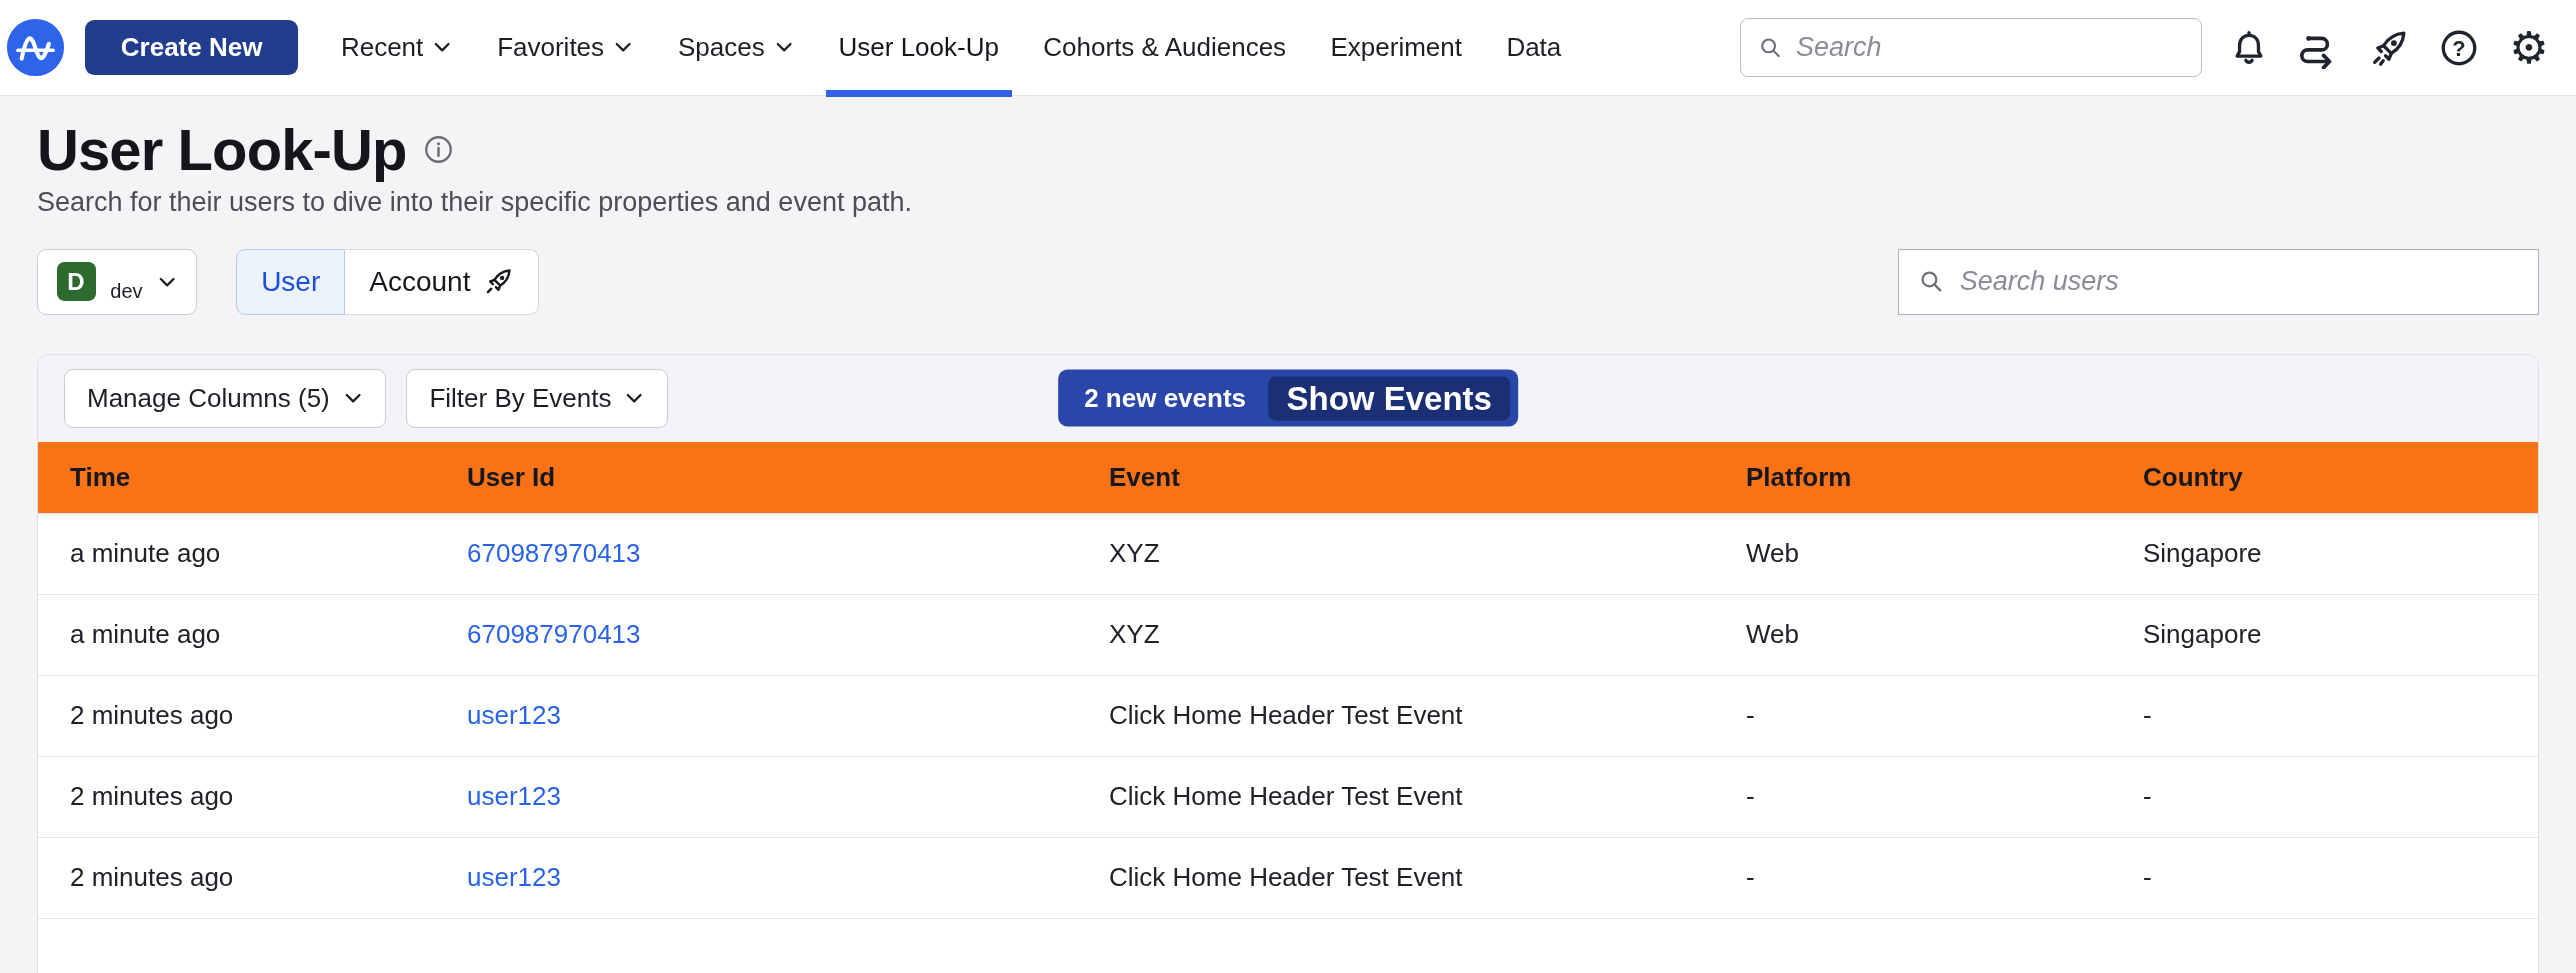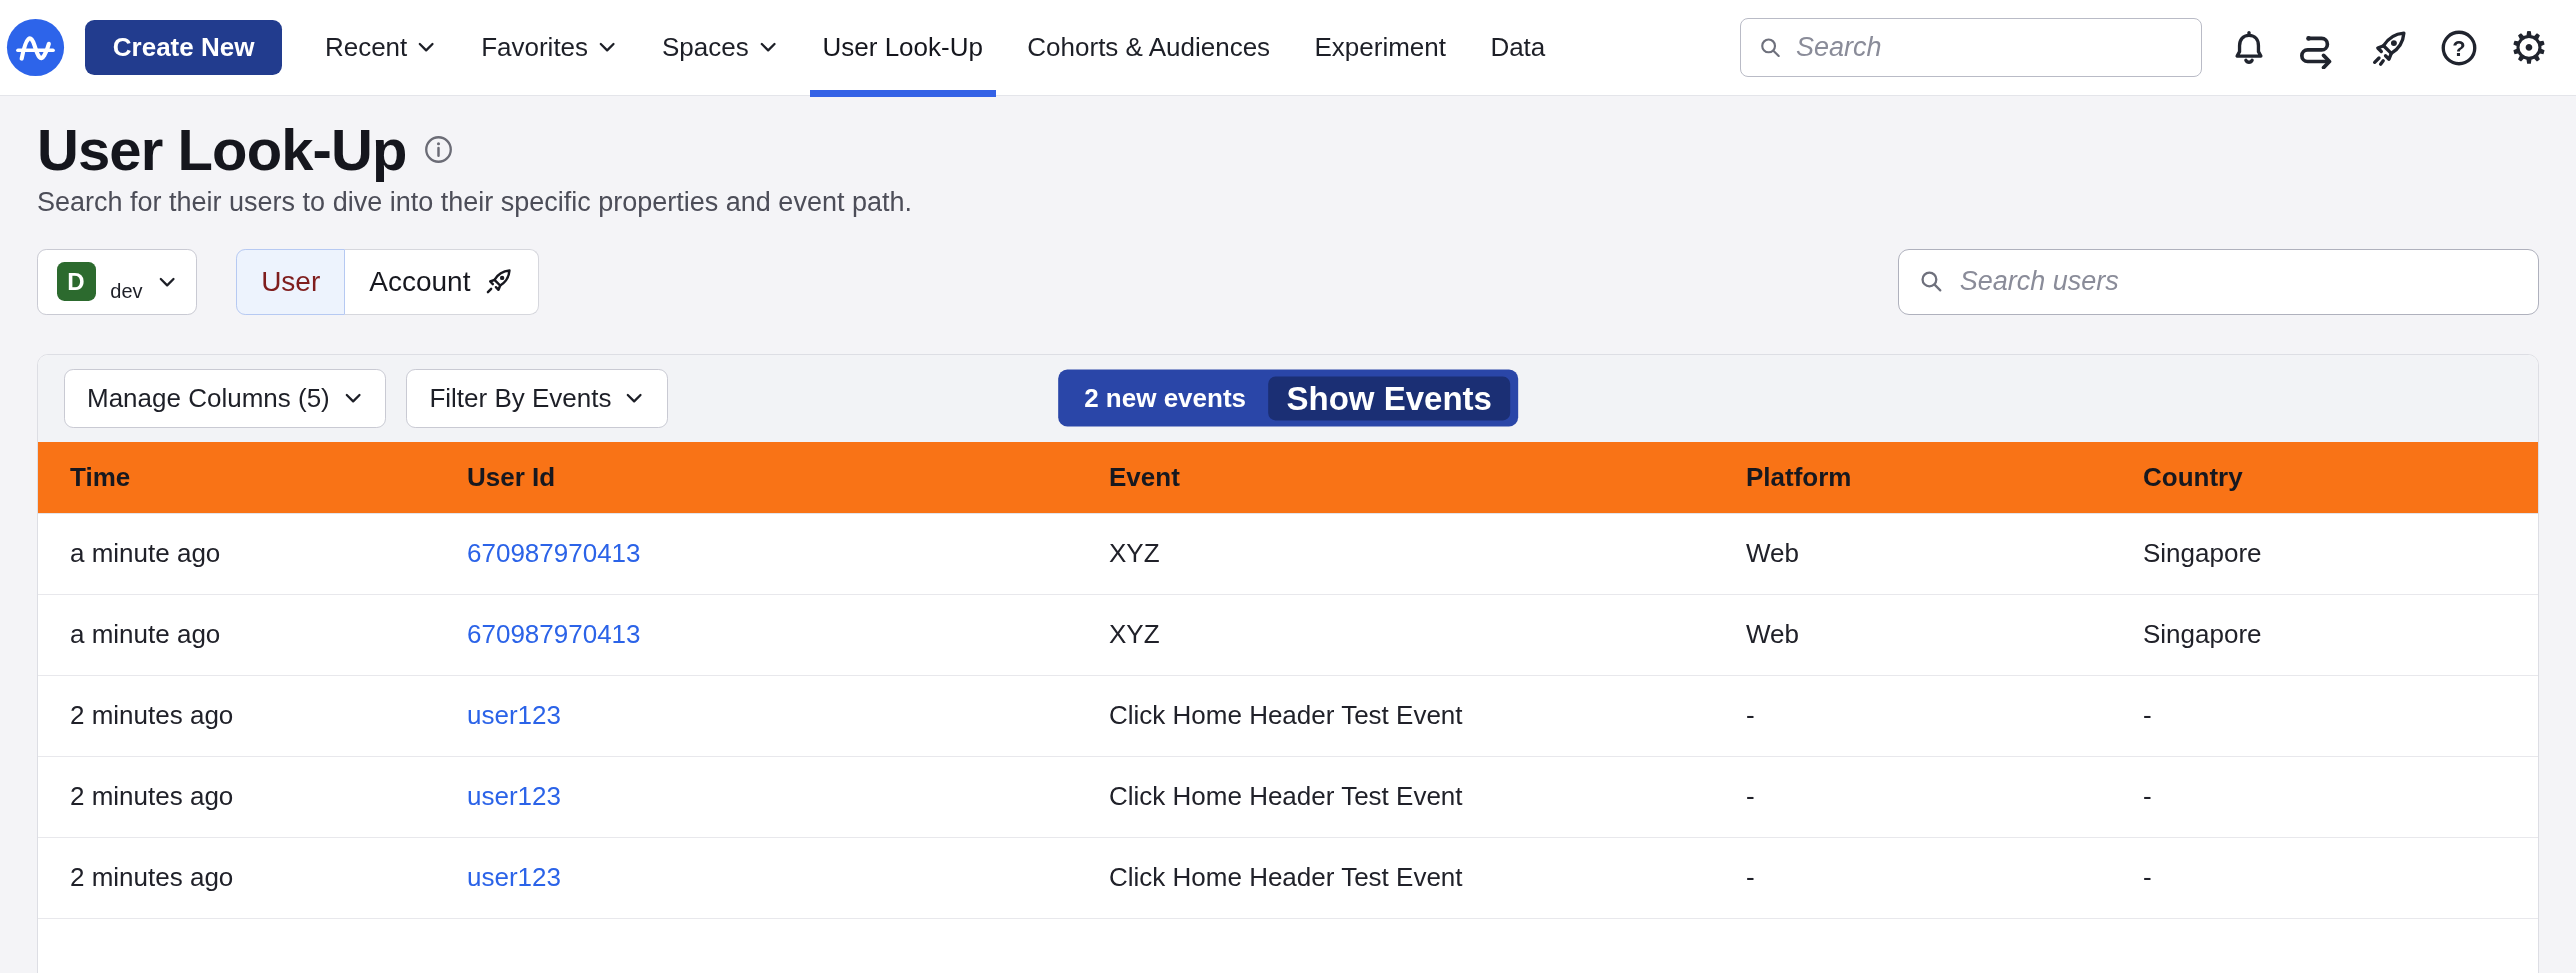--- a/index.html
+++ b/index.html
@@ -4,21 +4,21 @@
 <style>
   * { margin:0; padding:0; box-sizing:border-box; }
   html,body { width:2576px; height:973px; }
   body { font-family:"Liberation Sans", sans-serif; background:#f4f4f7; color:#1f2128; overflow:hidden; }
   svg { display:block; }
 
   
   .top-header { position:relative; height:96px; background:#fff; border-bottom:1.8px solid #e4e5ea;
     display:flex; align-items:center; padding:0 24px 0 5.5px; }
   .logo-wrap { width:59px; height:59px; flex:0 0 auto; }
-  .btn-create { margin-left:20.3px; height:55px; padding:0 28px; background:#223c8e; color:#fff;
+  .btn-create { margin-left:20.3px; height:55px; padding:0 36px; background:#223c8e; color:#fff;
     font-size:26px; font-weight:600; border:none; border-radius:9.2px; display:flex; align-items:center; }
   .main-nav { display:flex; align-items:center; margin-left:20.3px; height:96px; }
   .nav-item { position:relative; height:96px; display:flex; align-items:center; gap:9.2px;
     padding:0 13px; margin:0 9.2px; font-size:26px; color:#1d1f27; cursor:pointer; white-space:nowrap; }
   .nav-item.active { color:#15161d; }
   .nav-underline { position:absolute; left:0; right:0; bottom:-1.8px; height:7.4px; background:#3462e6; }
   .caret { width:20.3px; height:20.3px; }
 
   .header-search { margin-left:auto; width:462px; height:59px; border:1.8px solid #b9bbc6; border-radius:8px;
     display:flex; align-items:center; gap:13px; padding:0 16.6px; background:#fff; }
@@ -37,24 +37,24 @@
 
   
   .controls-row { display:flex; align-items:center; padding:0 37px; margin-top:31px; }
   .project-select { height:66px; background:#fff; border:1.8px solid #c9cad3; border-radius:9.2px;
     display:flex; align-items:center; gap:14.8px; padding:0 18.5px; cursor:pointer; }
   .project-badge { width:39px; height:39px; background:#2c6a2e; border-radius:7.4px; color:#fff;
     font-size:24px; font-weight:600; display:flex; align-items:center; justify-content:center; }
   .project-name { font-size:20px; color:#1d1f27;margin-top:20px; }
   .seg-tabs { display:flex; margin-left:39px; height:66px; }
   .seg-tab { display:flex; align-items:center; gap:13px; font-size:28px; padding:0 24px; cursor:pointer; }
-  .seg-tab.user { background:#edf3fd; border:1.8px solid #b6c9f2; border-radius:9.2px 0 0 9.2px; color:#7f1d1d; z-index:1; }
+  .seg-tab.user { background:#edf3fd; border:1.8px solid #b6c9f2; border-radius:9.2px 0 0 9.2px; color:#1d4ed8; z-index:1; }
   .seg-tab.account { background:#fff; border:1.8px solid #d6d7dd; border-left:none; border-radius:0 9.2px 9.2px 0; color:#17181f; }
   .users-search { margin-left:auto; width:641px; height:66px; background:#fff; border:1.8px solid #afb1bd;
-    border-radius:11px; display:flex; align-items:center; gap:14.8px; padding:0 18.5px; }
+    border-radius:0; display:flex; align-items:center; gap:14.8px; padding:0 18.5px; }
 
   
   .events-card { margin:39px 37px 0 37px; background:#fff; border:1.8px solid #dddee4; border-radius:11px;
     height:637px; overflow:hidden; }
   .card-toolbar { position:relative; display:flex; align-items:center; height:87px; padding:0 26px;
     background:#f2f3f6; border-radius:9.2px 9.2px 0 0; }
   .tool-btn { height:59px; background:#fff; border:1.8px solid #c9cad3; border-radius:9.2px; display:flex;
     align-items:center; gap:13px; padding:0 22px; font-size:26px; color:#1d1f27; cursor:pointer; }
   .tool-btn + .tool-btn { margin-left:20.3px; }
   .new-events-pill { position:absolute; left:50%; top:50%; transform:translate(-50%,-50%);

